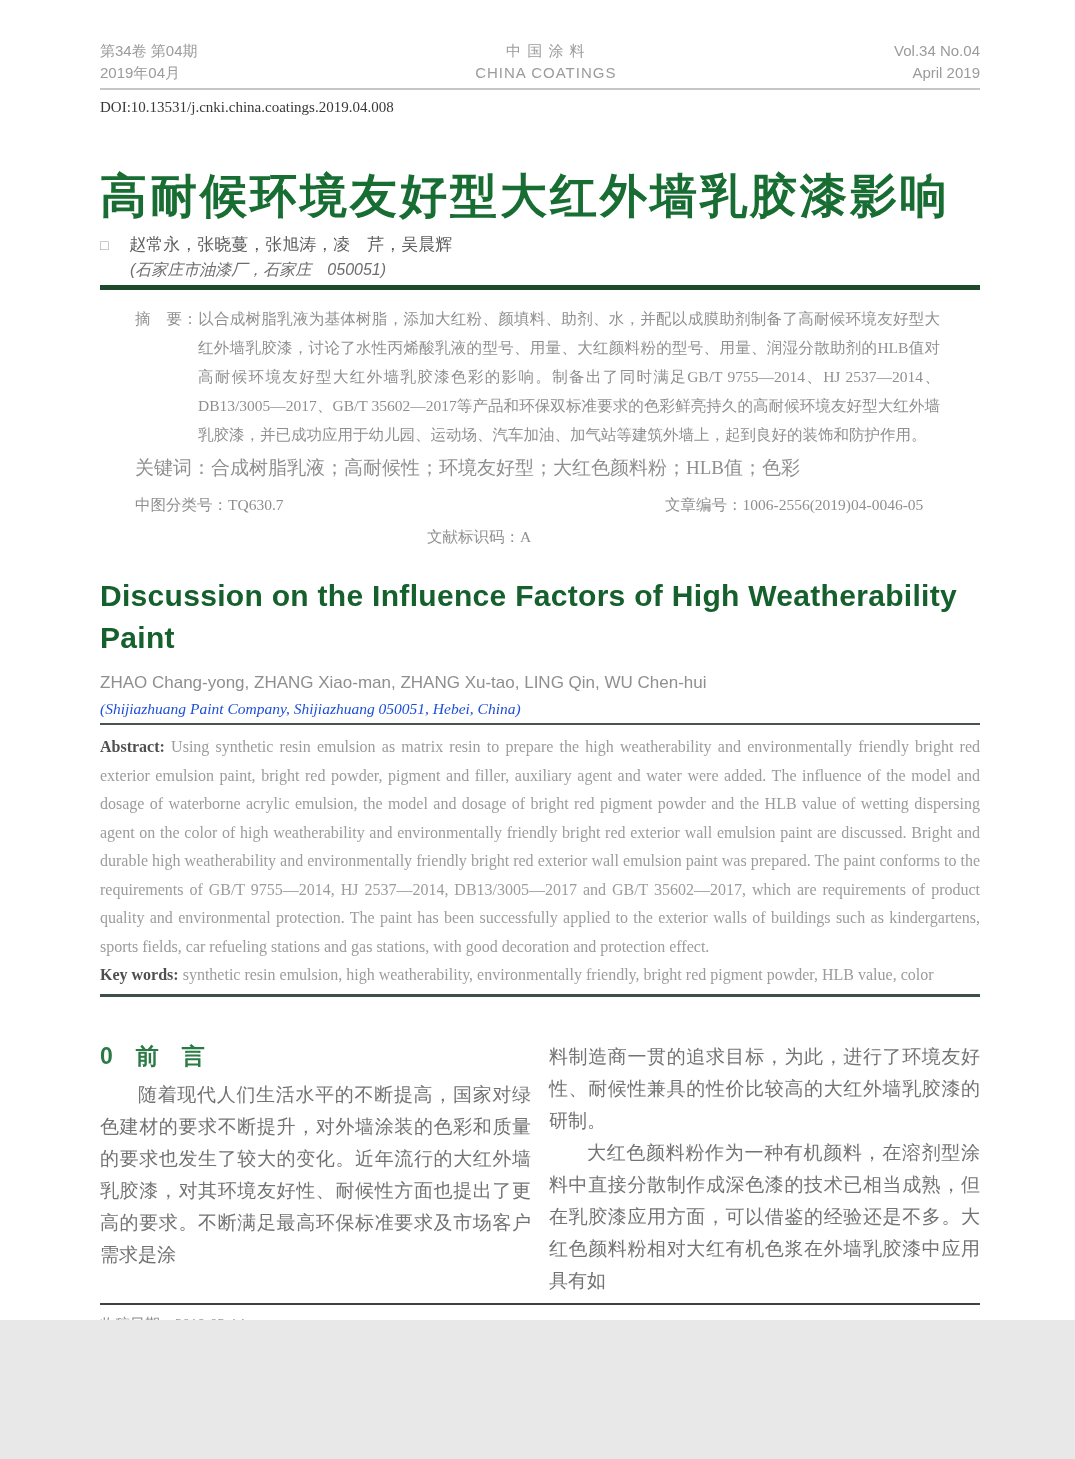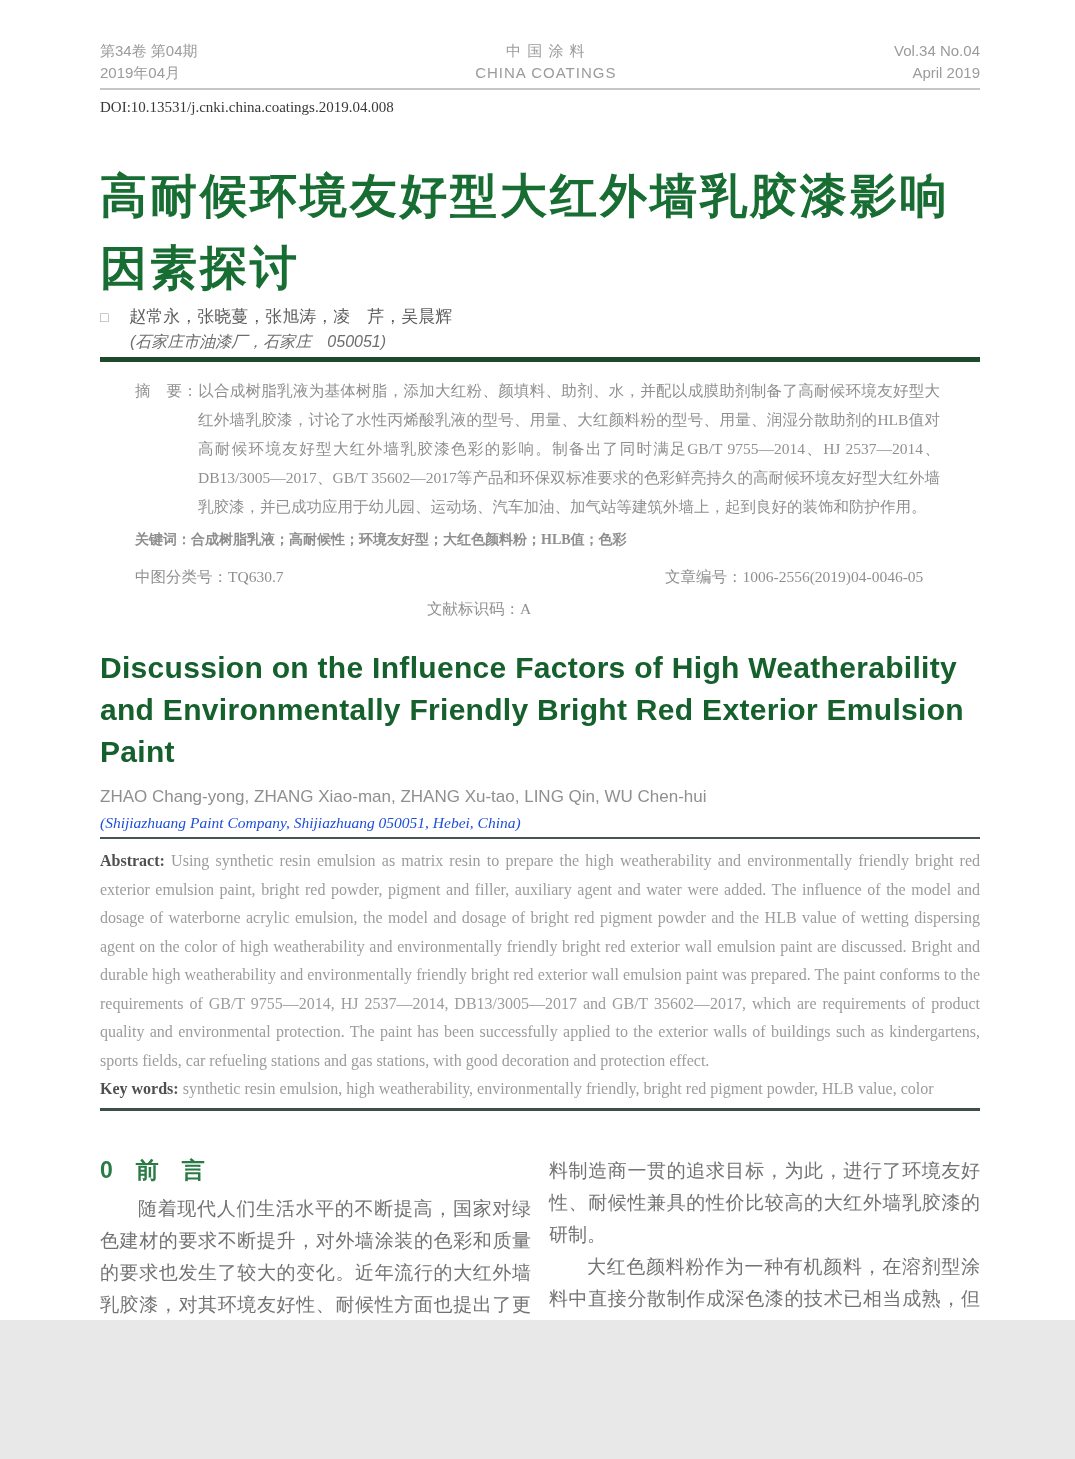--- a/index.html
+++ b/index.html
@@ -26,21 +26,21 @@
     font-family: "Liberation Sans", sans-serif; }
   .byline .marker { color: #9a9a9a; font-size: 14px; margin-right: 16px; }
   .byline-affil { margin-left: 30px; margin-top: 2px; font-size: 16px; color: #6d6d6d;
     line-height: 22px; font-family: "Liberation Sans", sans-serif; font-style: italic; }
   .green-bar { height: 5px; background: #1d4a2a; margin-top: 4px; }
 
   
   .cn-abstract-wrap { margin: 14px 40px 0 35px; color: #8f8f8f; font-size: 15.5px;
     line-height: 29px; text-align: justify; }
   .hang { padding-left: 63px; text-indent: -63px; margin: 0; }
-  .kw-line { margin: 4px 40px 0 35px; color: #8f8f8f; font-size: 14px; line-height: 29px; font-weight: bold; }
+  .kw-line { margin: 4px 40px 0 35px; color: #8f8f8f; font-size: 19px; line-height: 29px; }
   .meta-row { display: flex; margin: 8px 40px 0 35px; color: #8f8f8f; font-size: 15.5px;
     line-height: 29px; }
   .meta-row .m1 { width: 292px; }
   .meta-row .m2 { width: 238px; margin-top: 32px; }
 
   
   .en-title { margin-top: 24px; color: #15602c; font-family: "Liberation Sans", sans-serif;
     font-weight: 800; font-size: 30px; line-height: 42px; letter-spacing: 0.3px; }
   .en-authors { margin-top: 12px; font-family: "Liberation Sans", sans-serif;
     font-size: 17px; color: #8f8f8f; line-height: 24px; }
@@ -83,21 +83,20 @@
     <div class="right">
       <div>Vol.34  No.04</div>
       <div>April  2019</div>
     </div>
   </div>
   <div class="masthead-rule"></div>
   <div class="doi">DOI:10.13531/j.cnki.china.coatings.2019.04.008</div>
 
   <div class="cn-title">
     <div>高耐候环境友好型大红外墙乳胶漆影响</div>
-    <div>因素探讨</div>
   </div>
 
   <div class="byline">
     <span class="marker">□</span>
     <span>赵常永，张晓蔓，张旭涛，凌　芹，吴晨辉</span>
   </div>
   <div class="byline-affil">(石家庄市油漆厂，石家庄　050051)</div>
 
   <div class="green-bar"></div>
 
@@ -114,21 +113,20 @@
     <div class="m2">
       <span>文献标识码：</span><span>A</span>
     </div>
     <div class="m3">
       <span>文章编号：</span><span>1006-2556(2019)04-0046-05</span>
     </div>
   </div>
 
   <div class="en-title">
     <div>Discussion on the Influence Factors of High Weatherability</div>
-    <div>and Environmentally Friendly Bright Red Exterior Emulsion</div>
     <div>Paint</div>
   </div>
   <div class="en-authors">ZHAO Chang-yong, ZHANG Xiao-man, ZHANG Xu-tao, LING Qin, WU Chen-hui</div>
   <div class="en-affil">(Shijiazhuang Paint Company, Shijiazhuang 050051, Hebei, China)</div>
   <div class="rule-dark"></div>
 
   <p class="en-abstract"><span class="lbl">Abstract:</span><span> Using synthetic resin emulsion as matrix resin to prepare the high weatherability and environmentally friendly bright red exterior emulsion paint, bright red powder, pigment and filler, auxiliary agent and water were added. The influence of the model and dosage of waterborne acrylic emulsion, the model and dosage of bright red pigment powder and the HLB value of wetting dispersing agent on the color of high weatherability and environmentally friendly bright red exterior wall emulsion paint are discussed. Bright and durable high weatherability and environmentally friendly bright red exterior wall emulsion paint was prepared. The paint conforms to the requirements of GB/T 9755—2014, HJ 2537—2014, DB13/3005—2017 and GB/T 35602—2017, which are requirements of product quality and environmental protection. The paint has been successfully applied to the exterior walls of buildings such as kindergartens, sports fields, car refueling stations and gas stations, with good decoration and protection effect.</span></p>
   <p class="en-kw"><span class="lbl">Key words:</span><span> synthetic resin emulsion, high weatherability, environmentally friendly, bright red pigment powder, HLB value, color</span></p>
   <div class="rule-dark2"></div>
 

